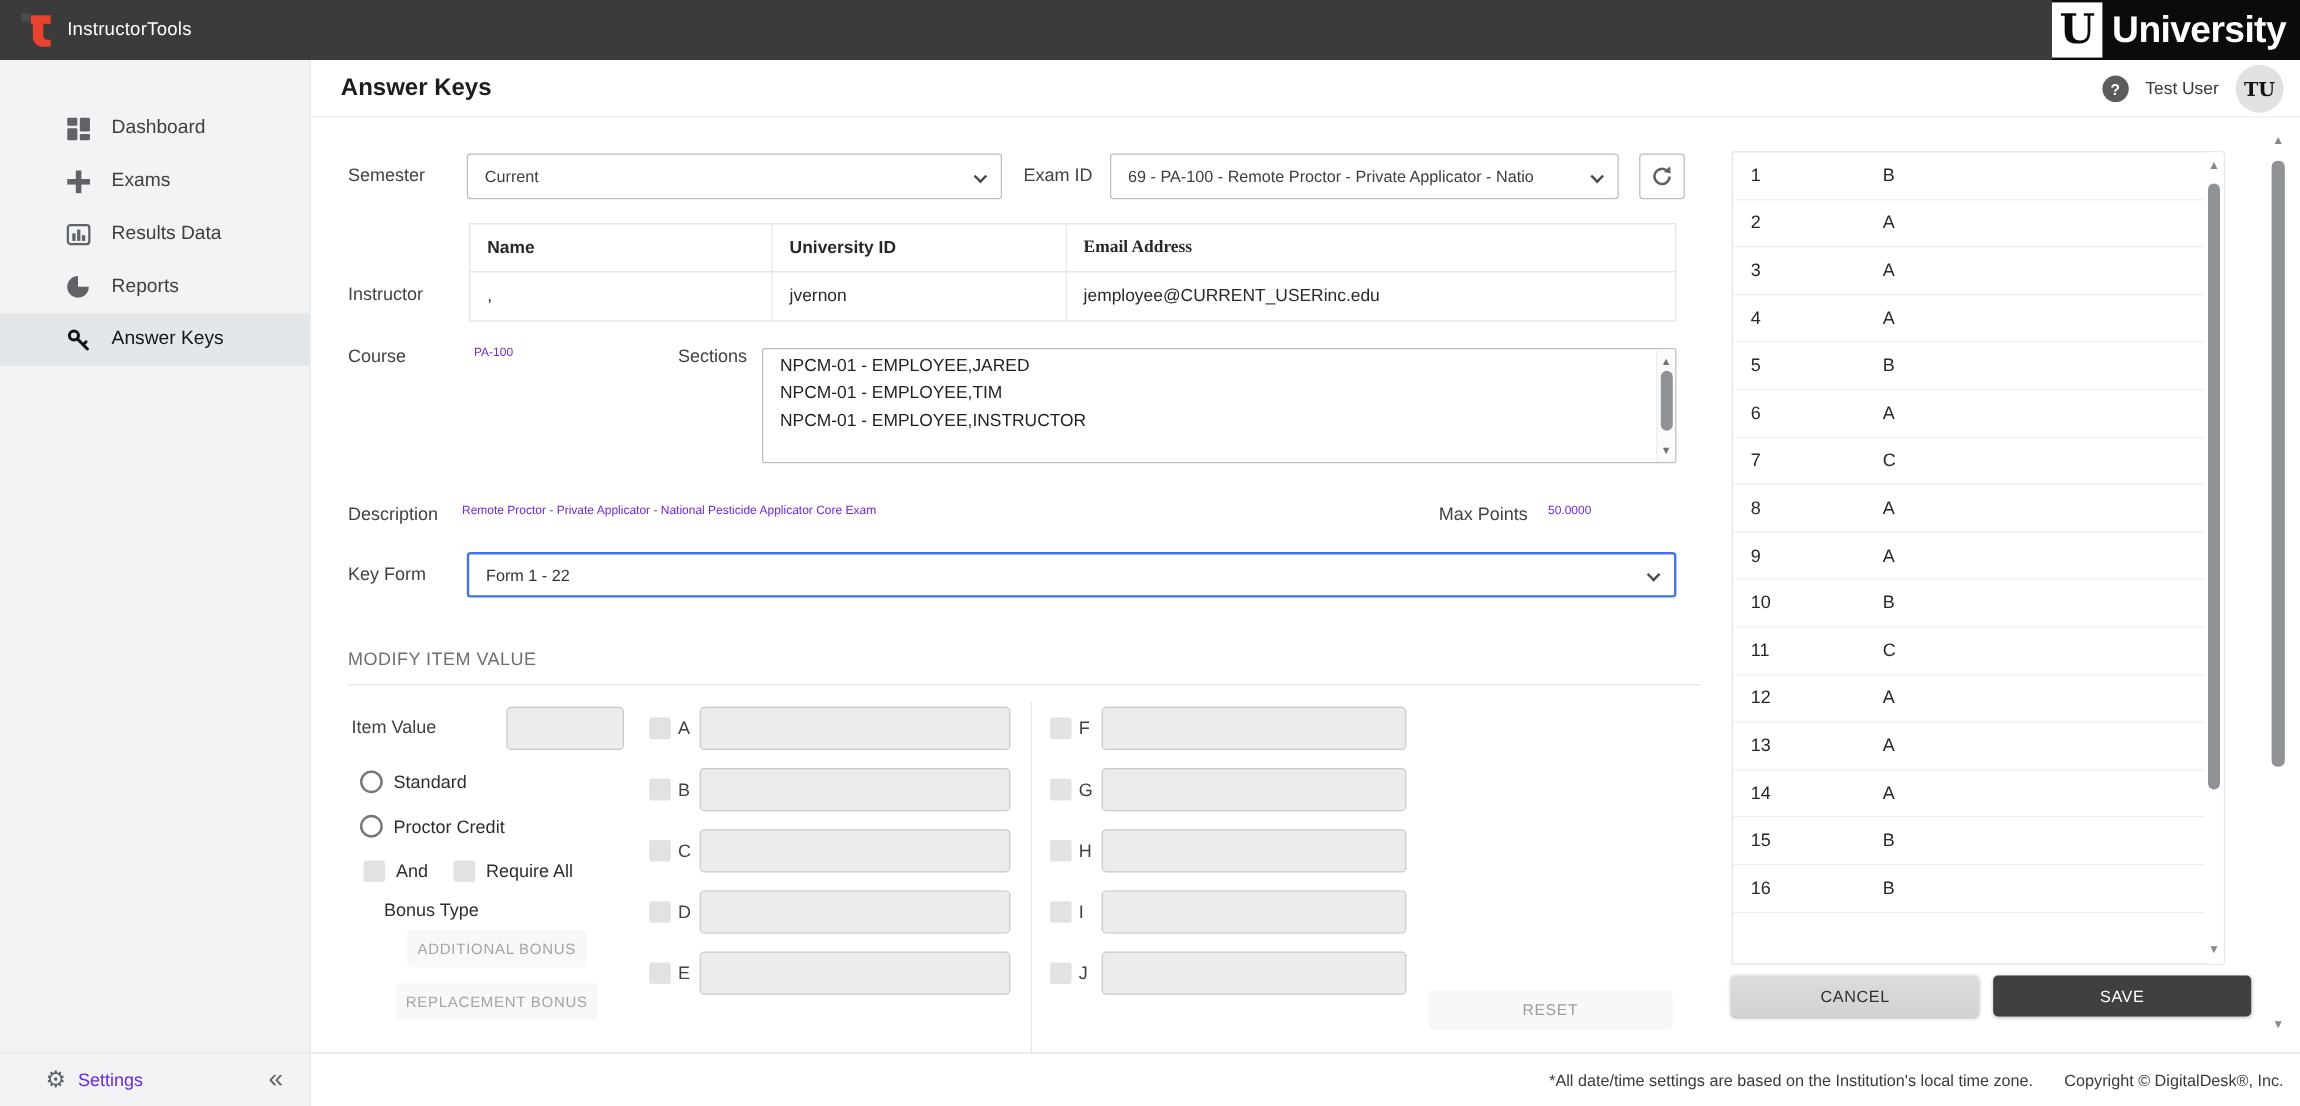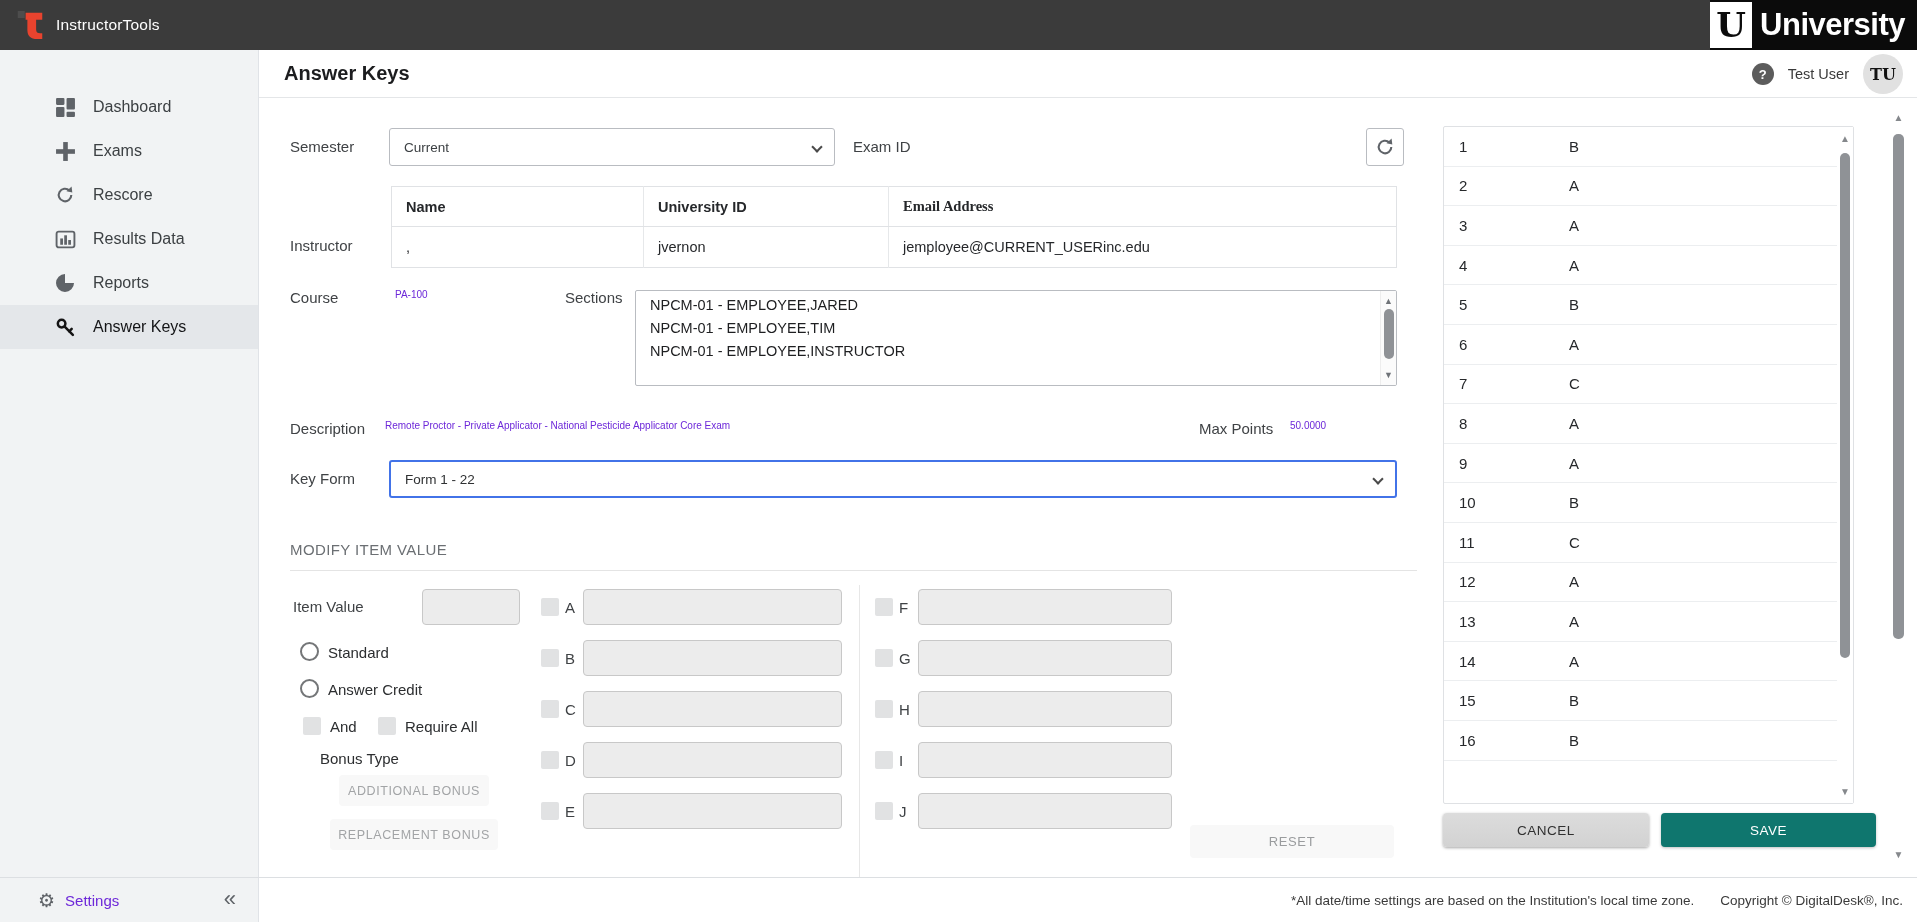--- a/index.html
+++ b/index.html
@@ -61,21 +61,21 @@
   
   .ak-table { position:absolute; left:1443px; top:126px; width:411px; height:678px; border:1px solid #dfe1e4; border-radius:2px; background:#fff; }
   .ak-head { height:44px; background:#f8f9fa; border-bottom:1px solid #e3e5e7; display:flex; align-items:center; font-weight:bold; font-size:15px; color:#26282b; }
   .ak-head .c1 { width:125px; padding-left:15px; }
   .ak-row { height:39.6px; display:flex; align-items:center; border-bottom:1px solid #eceef0; font-size:15px; color:#26282b; cursor:pointer; }
   .ak-row .c1 { width:125px; padding-left:15px; }
   .tbl-scroll { position:absolute; right:0; top:0; bottom:0; width:16px; background:#fff; }
   .tbl-scroll .arr, .page-scroll .arr { position:absolute; left:0; width:100%; text-align:center; font-size:10px; color:#85888c; cursor:pointer; }
   .tbl-thumb { position:absolute; left:3px; width:10px; top:26px; height:505px; border-radius:5px; background:#8f9296; cursor:pointer; }
   .btn-cancel { position:absolute; left:1443px; top:813px; width:206px; height:34px; border:none; border-radius:4px; background:linear-gradient(#dcdcdc,#d2d2d2); box-shadow:0 1px 3px rgba(0,0,0,.35); color:#303030; font-size:13.5px; letter-spacing:.5px; font-family:"Liberation Sans",sans-serif; cursor:pointer; }
-  .btn-save { position:absolute; left:1661px; top:813px; width:215px; height:34px; border:none; border-radius:4px; background:#0f766e; box-shadow:0 1px 3px rgba(0,0,0,.25); color:#fff; font-size:13.5px; letter-spacing:.5px; font-family:"Liberation Sans",sans-serif; cursor:pointer; }
+  .btn-save { position:absolute; left:1661px; top:813px; width:215px; height:34px; border:none; border-radius:4px; background:#404040; box-shadow:0 1px 3px rgba(0,0,0,.25); color:#fff; font-size:13.5px; letter-spacing:.5px; font-family:"Liberation Sans",sans-serif; cursor:pointer; }
   
   .page-scroll { position:absolute; left:1890px; top:110px; width:17px; bottom:60px; }
   .page-thumb { position:absolute; left:3px; width:11px; top:24px; height:505px; border-radius:5px; background:#8f9296; cursor:pointer; }
   
   .footer-bar { position:absolute; left:0; right:0; top:877px; height:45px; border-top:1px solid #dcdfe2; background:#fff; }
   .footer-left { position:absolute; left:0; top:0; width:259px; height:100%; background:#f1f3f4; border-right:1px solid #e0e3e7; display:flex; align-items:center; }
   .gear { margin-left:38px; font-size:19px; color:#5f6368; cursor:pointer; line-height:1; }
   .settings-label { margin-left:10px; font-size:15px; color:#6d28d9; }
   .collapse { position:absolute; right:22px; top:8px; font-size:22px; color:#5f6368; cursor:pointer; }
   .footer-right { position:absolute; left:259px; right:0; top:0; height:100%; display:flex; align-items:center; justify-content:flex-end; gap:26px; padding-right:14px; font-size:13.5px; color:#3a3a3a; }
@@ -116,29 +116,20 @@
             <g fill="#5f6368">
               <rect x="7.8" y="1" width="4.4" height="18"></rect>
               <rect x="1" y="7.8" width="18" height="4.4"></rect>
             </g>
           </svg>
         </span>
         <span class="nav-label">Exams</span>
       </div>
       <div class="nav-item">
         <span class="nav-icon">
-          <svg width="20" height="20" viewBox="0 0 20 20">
-            <path d="M16.3 10a6.3 6.3 0 1 1-1.9-4.5" fill="none" stroke="#5f6368" stroke-width="2.1"></path>
-            <polygon points="16.6,1.6 17.3,7.6 11.5,6.3" fill="#5f6368"></polygon>
-          </svg>
-        </span>
-        <span class="nav-label">Rescore</span>
-      </div>
-      <div class="nav-item">
-        <span class="nav-icon">
           <svg width="21" height="21" viewBox="0 0 20 20">
             <rect x="1.5" y="2.5" width="17" height="15" rx="2" fill="none" stroke="#5f6368" stroke-width="1.8"></rect>
             <g fill="#5f6368">
               <rect x="5" y="9" width="2.6" height="6"></rect>
               <rect x="8.8" y="6" width="2.6" height="9"></rect>
               <rect x="12.6" y="10.5" width="2.6" height="4.5"></rect>
             </g>
           </svg>
         </span>
         <span class="nav-label">Results Data</span>
@@ -177,20 +168,24 @@
 
 <main class="main">
 
   <span class="flabel" style="left:31px; top:40px;">Semester</span>
   <div class="selbox" style="left:130px; top:30px; width:446px;">
     <span>Current</span>
     <span class="chev"></span>
   </div>
 
   <span class="flabel" style="left:594px; top:40px;">Exam ID</span>
+  <div class="selbox" style="left:666px; top:30px; width:424px;">
+    <span>69 - PA-100 - Remote Proctor - Private Applicator - Natio</span>
+    <span class="chev"></span>
+  </div>
   <div class="refresh-btn">
     <svg width="20" height="20" viewBox="0 0 20 20">
       <path d="M16.3 10a6.3 6.3 0 1 1-1.9-4.5" fill="none" stroke="#5f6368" stroke-width="2.1"></path>
       <polygon points="16.6,1.6 17.3,7.6 11.5,6.3" fill="#5f6368"></polygon>
     </svg>
   </div>
 
   <span class="flabel" style="left:31px; top:139px;">Instructor</span>
   <table class="instr-table">
     <thead>
@@ -238,21 +233,21 @@
 
   <div class="modify-title">MODIFY ITEM VALUE</div>
   <div class="modify-divider"></div>
 
   <span class="flabel" style="left:34px; top:500px;">Item Value</span>
   <input class="gray-input" style="left: 163px; top: 491px; width: 98px;">
 
   <span class="radio" style="left:41px; top:544px;"></span>
   <span class="flabel" style="left:69px; top:546px; color:#2c2e30;">Standard</span>
   <span class="radio" style="left:41px; top:581px;"></span>
-  <span class="flabel" style="left:69px; top:583px; color:#2c2e30;">Answer Credit</span>
+  <span class="flabel" style="left:69px; top:583px; color:#2c2e30;">Proctor Credit</span>
 
   <span class="cbox" style="left:44px; top:619px;"></span>
   <span class="flabel" style="left:71px; top:620px; color:#2c2e30;">And</span>
   <span class="cbox" style="left:119px; top:619px;"></span>
   <span class="flabel" style="left:146px; top:620px; color:#2c2e30;">Require All</span>
 
   <span class="flabel" style="left:61px; top:652px; color:#2c2e30;">Bonus Type</span>
   <button class="flat-btn" style="left:80px; top:677px; width:150px; height:31px;">ADDITIONAL BONUS</button>
   <button class="flat-btn" style="left:71px; top:721px; width:168px; height:31px;">REPLACEMENT BONUS</button>
 

